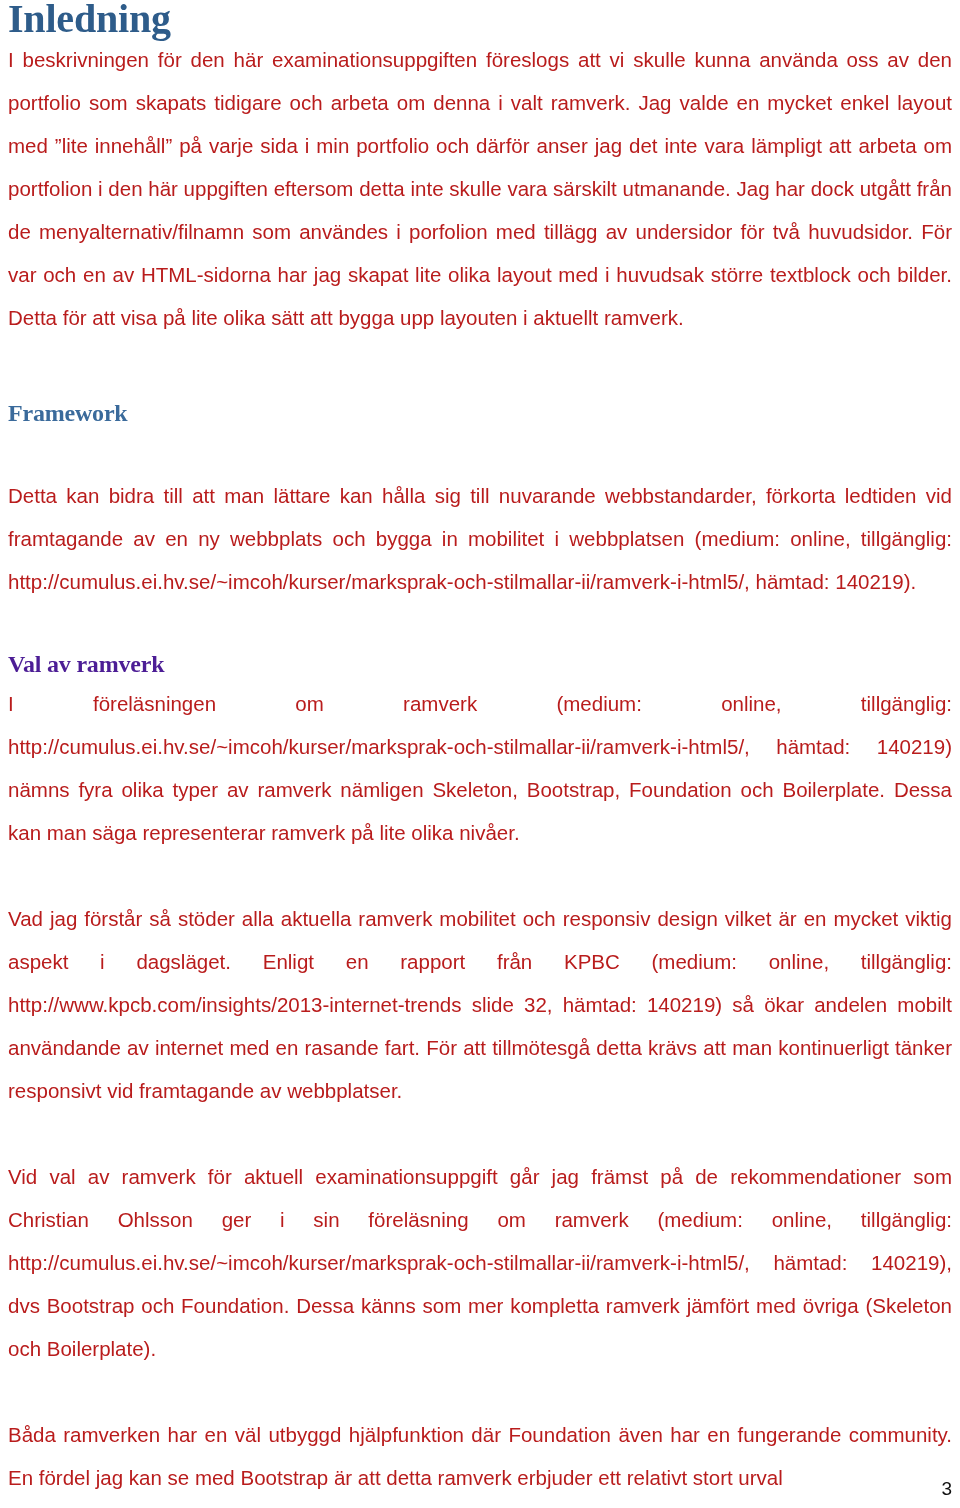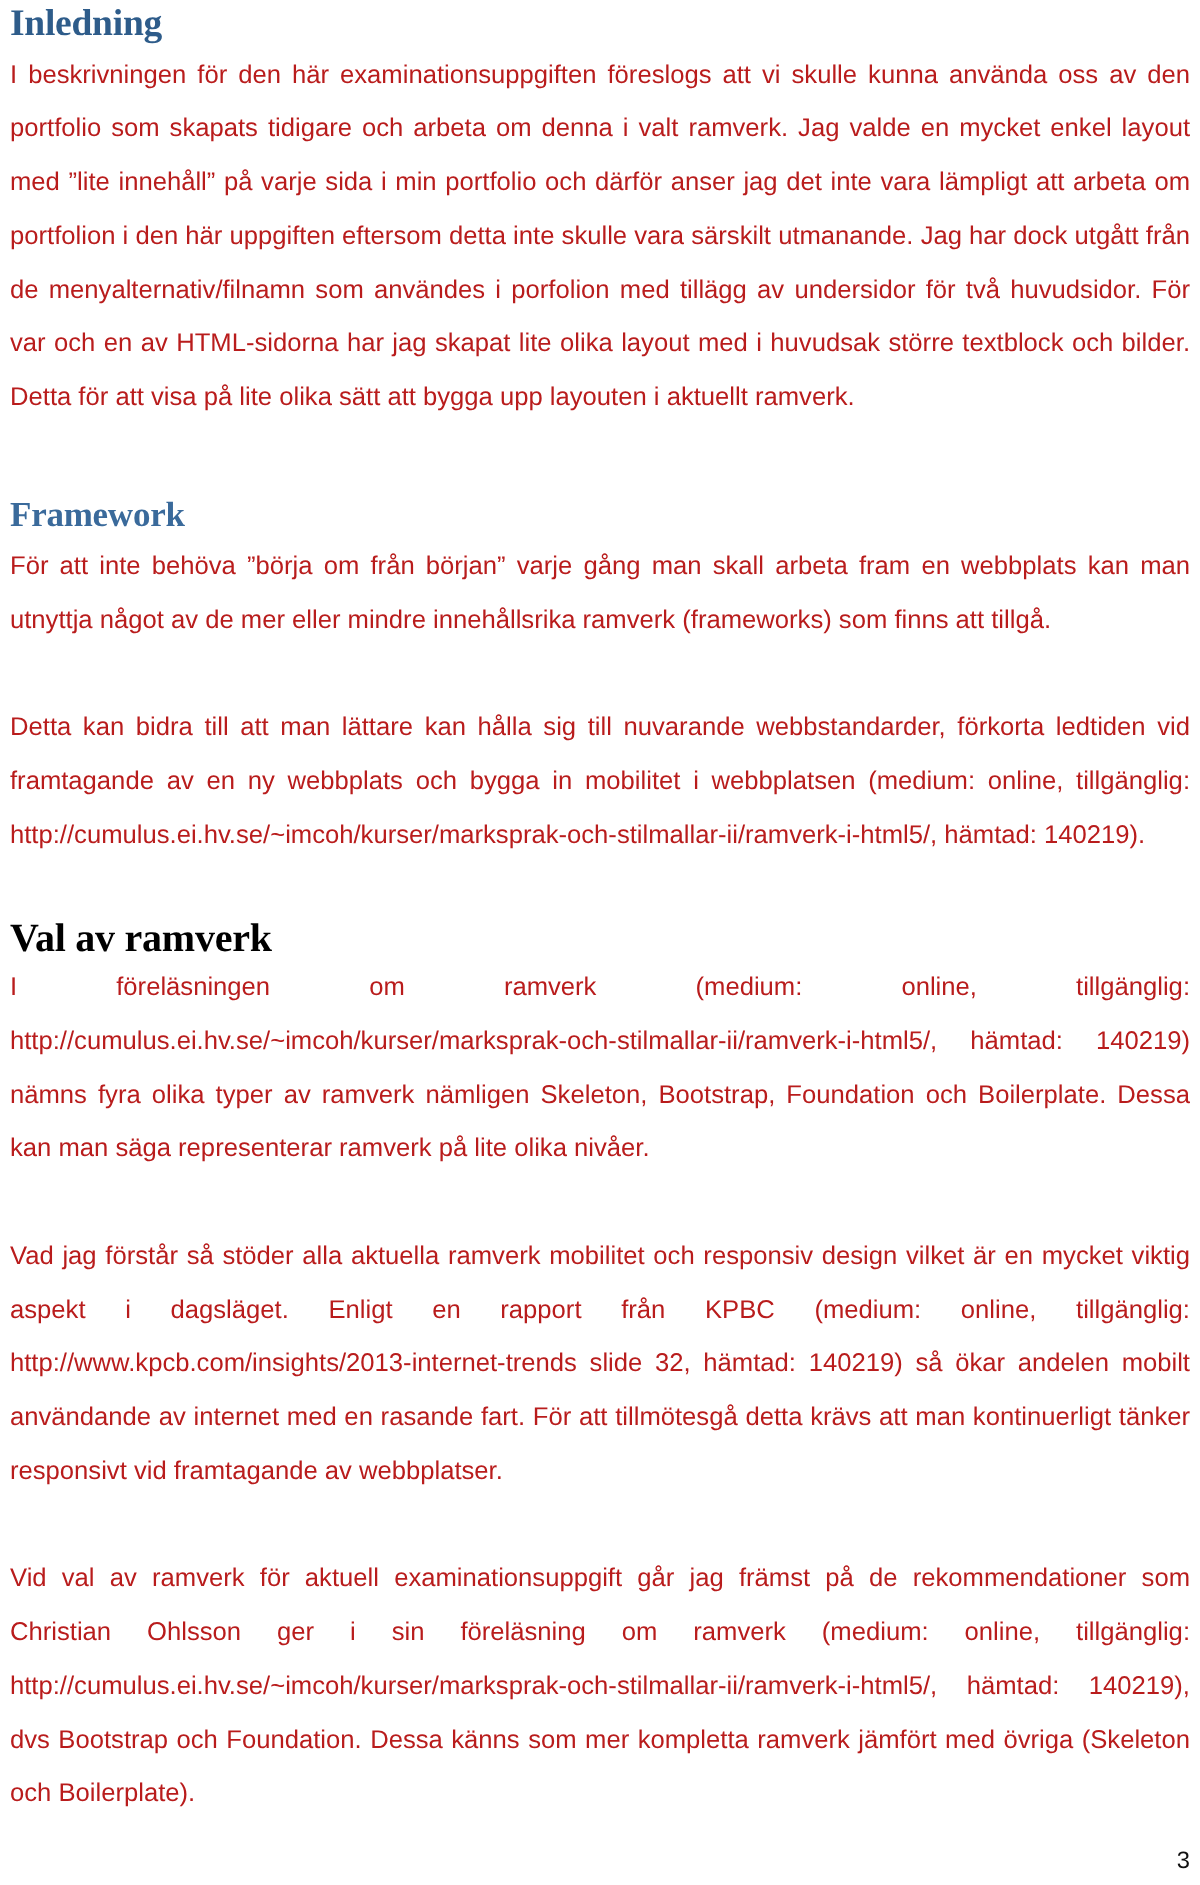--- a/index.html
+++ b/index.html
@@ -24,35 +24,35 @@
   }
   h1.doc-h {
     font-family: "Liberation Serif", serif;
     font-weight: bold;
     margin: 0;
     padding: 0;
     letter-spacing: -0.2px;
   }
   .h-inledning {
     color: #2E5C8A;
-    font-size: 30px;
+    font-size: 40px;
     line-height: 38px;
     margin-top: 0px;
     margin-bottom: 5px;
   }
   .h-framework {
     color: #3A6A9B;
-    font-size: 28px;
+    font-size: 24px;
     line-height: 36px;
     margin-top: 4px;
     margin-bottom: 2px;
   }
   .h-val {
-    color: #000000;
-    font-size: 32px;
+    color: #4c1d95;
+    font-size: 24px;
     line-height: 36px;
     margin-top: 4px;
     margin-bottom: 1px;
   }
   p.body-par {
     margin: 0;
     padding: 0;
     font-size: 20.5px;
     line-height: 43px;
     text-align: justify;
@@ -78,21 +78,20 @@
 <div class="page">
 
   <h1 class="doc-h h-inledning">Inledning</h1>
 
   <p class="body-par">I beskrivningen för den här examinationsuppgiften föreslogs att vi skulle kunna använda oss av den portfolio som skapats tidigare och arbeta om denna i valt ramverk. Jag valde en mycket enkel layout med ”lite innehåll” på varje sida i min portfolio och därför anser jag det inte vara lämpligt att arbeta om portfolion i den här uppgiften eftersom detta inte skulle vara särskilt utmanande. Jag har dock utgått från de menyalternativ/filnamn som användes i porfolion med tillägg av undersidor för två huvudsidor. För var och en av HTML-sidorna har jag skapat lite olika layout med i huvudsak större textblock och bilder. Detta för att visa på lite olika sätt att bygga upp layouten i aktuellt ramverk.</p>
 
   <div class="gap-lg"></div>
 
   <h1 class="doc-h h-framework">Framework</h1>
 
-  <p class="body-par">För att inte behöva ”börja om från början” varje gång man skall arbeta fram en webbplats kan man utnyttja något av de mer eller mindre innehållsrika ramverk (frameworks) som finns att tillgå.</p>
 
   <div class="gap-md"></div>
 
   <p class="body-par">Detta kan bidra till att man lättare kan hålla sig till nuvarande webbstandarder, förkorta ledtiden vid framtagande av en ny webbplats och bygga in mobilitet i webbplatsen (medium: online, tillgänglig: http://cumulus.ei.hv.se/~imcoh/kurser/marksprak-och-stilmallar-ii/ramverk-i-html5/, hämtad: 140219).</p>
 
   <div class="gap-md"></div>
 
   <h1 class="doc-h h-val">Val av ramverk</h1>
 
   <p class="body-par">I föreläsningen om ramverk (medium: online, tillgänglig: http://cumulus.ei.hv.se/~imcoh/kurser/marksprak-och-stilmallar-ii/ramverk-i-html5/, hämtad: 140219) nämns fyra olika typer av ramverk nämligen Skeleton, Bootstrap, Foundation och Boilerplate. Dessa kan man säga representerar ramverk på lite olika nivåer.</p>

